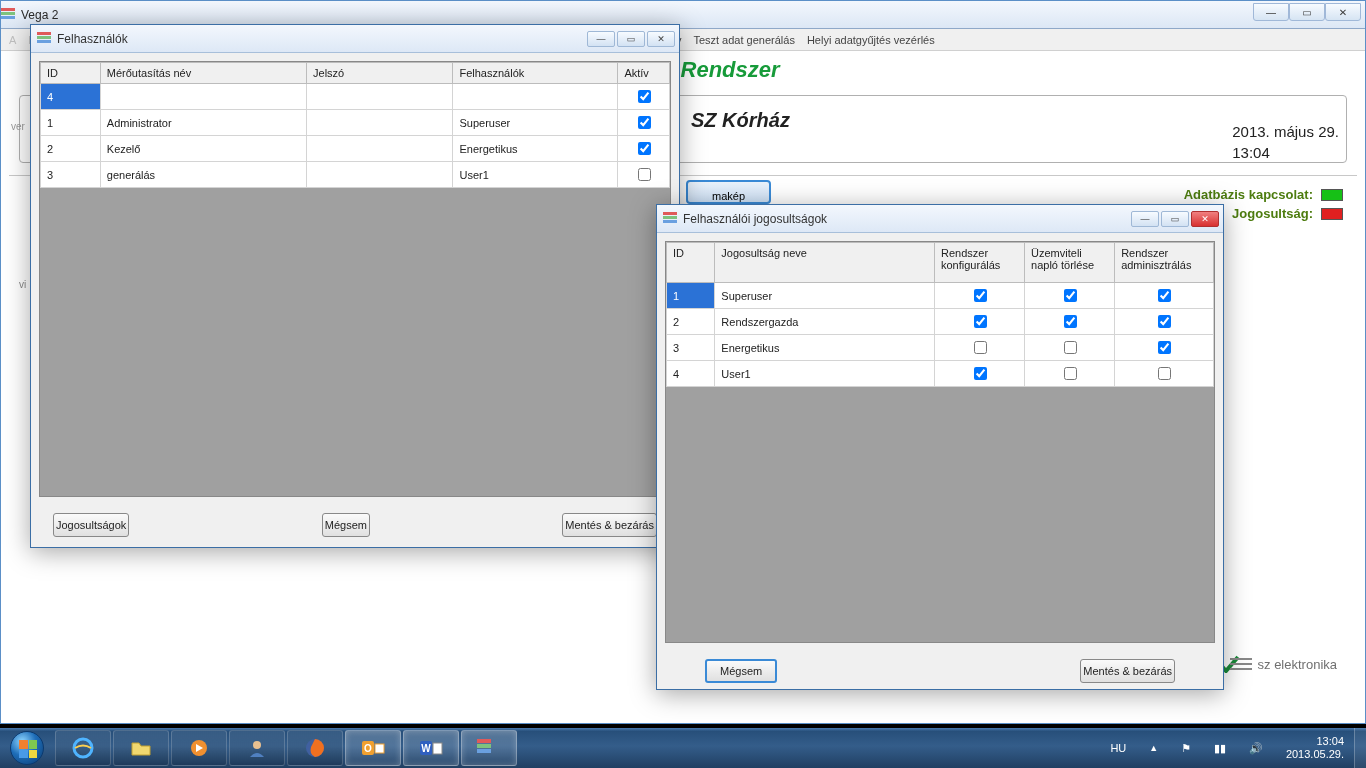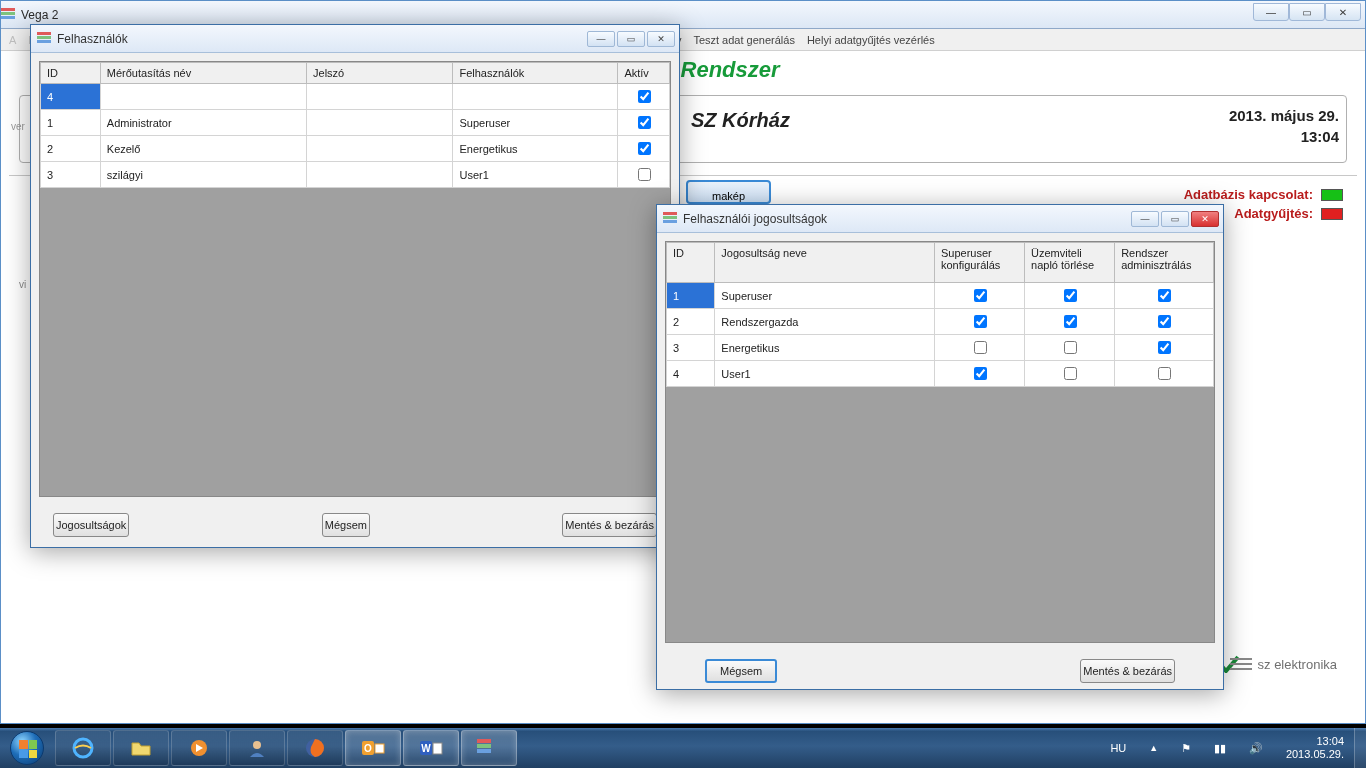--- a/index.html
+++ b/index.html
@@ -18,26 +18,26 @@
 .main-winctrl .wc{width:36px;height:18px;margin-top:-5px;border:1px solid #a0b8d8;background:linear-gradient(#f7fbff,#d6e4f3);border-radius:0 0 3px 3px;display:flex;align-items:center;justify-content:center;font-family:Arial;font-size:10px;color:#3a3a3a}
 .main-winctrl .wc:last-child{margin-right:4px}
 
 .app-menubar{height:22px;background:#f0f0f0;display:flex;align-items:center;gap:12px;padding:0 8px;color:#444;border-bottom:1px solid #d0d0d0}
 .app-menubar span{cursor:default}
 .app-menubar .blur{color:#c0c0c0;filter:blur(0.6px)}
 
 .app-body{position:relative;background:#fff;height:calc(100% - 50px)}
 .page-title{position:absolute;left:50%;transform:translateX(-50%);top:6px;font-size:22px;color:#179b3a;font-style:italic;font-weight:bold}
 .hospital{position:absolute;left:690px;top:58px;font-size:20px;font-style:italic;font-weight:bold;color:#222}
-.date-block{position:absolute;right:26px;top:56px;text-align:right;font-size:15px;font-weight:bold;color:#222}
+.date-block{position:absolute;right:26px;top:72px;text-align:left;font-size:15px;font-weight:normal;color:#222}
 .date-block .time{font-size:15px;margin-top:4px}
 .header-panel{position:absolute;left:18px;top:44px;right:18px;height:68px;border:1px solid #b0b0b0;border-radius:4px}
 .sep-line{position:absolute;left:8px;right:8px;top:124px;height:1px;background:#c8c8c8}
 .sema-btn{position:absolute;left:685px;top:129px;height:24px;border:2px solid #3a8ad6;border-radius:4px;background:linear-gradient(#eaf2fb,#cfe2f7);padding:0 24px;display:flex;align-items:flex-end}
-.status-row{position:absolute;right:22px;top:136px;display:flex;flex-direction:column;gap:4px;font-size:13px;font-weight:bold;color:#b91c1c}
+.status-row{position:absolute;right:22px;top:136px;display:flex;flex-direction:column;gap:4px;font-size:13px;font-weight:bold;color:#4d7c0f}
 .status-row .line{display:flex;align-items:center;justify-content:flex-end;gap:8px}
 .led{width:22px;height:12px;border:1px solid #555}
 .led.green{background:#16c016}
 .led.red{background:#e02020}
 
 .ver-tag{position:absolute;left:10px;top:70px;color:#999;font-size:10px}
 .vi-tag{position:absolute;left:18px;top:228px;color:#888;font-size:10px}
 
 .footer-logo{position:absolute;right:28px;bottom:50px;font-size:13px;color:#707070;display:flex;align-items:center;gap:6px}
 
@@ -133,21 +133,21 @@
     <div class="sep-line"></div>
     <div class="sema-btn">
         <span>makép</span>
       </div>
     <div class="status-row">
       <div class="line">
           <span>Adatbázis kapcsolat:</span>
           <span class="led green"></span>
         </div>
       <div class="line">
-          <span>Adatgyűjtés:</span>
+          <span>Jogosultság:</span>
           <span class="led red"></span>
         </div>
     </div>
     <div class="ver-tag">ver</div>
     <div class="vi-tag">vi</div>
     <div class="footer-logo">
       <svg width="40" height="18">
           <polyline points="2,2 14,16 26,2" fill="none" stroke="#1a8a3a" stroke-width="4"></polyline>
           <line x1="18" y1="4" x2="40" y2="4" stroke="#888" stroke-width="2"></line>
           <line x1="18" y1="9" x2="40" y2="9" stroke="#888" stroke-width="2"></line>
@@ -207,21 +207,21 @@
           </tr>
           <tr>
             <td>2</td>
             <td>Kezelő</td>
             <td></td>
             <td>Energetikus</td>
             <td class="chk"><input type="checkbox" checked="" style=""></td>
           </tr>
           <tr>
             <td>3</td>
-            <td>szilágyi</td>
+            <td>generálás</td>
             <td></td>
             <td>User1</td>
             <td class="chk"><input type="checkbox" style=""></td>
           </tr>
         </tbody>
     </table>
     <div class="grid-body-space" style="height:340px"></div>
   </div>
   <div class="btn-row">
     <span class="btn">
@@ -256,21 +256,21 @@
           <col style="width:44px">
           <col style="width:200px">
           <col style="width:82px">
           <col style="width:82px">
           <col style="width:90px">
         </colgroup>
       <thead>
           <tr>
         <th>ID</th>
         <th>Jogosultság neve</th>
-        <th>Superuser konfigurálás</th>
+        <th>Rendszer konfigurálás</th>
         <th>Üzemviteli napló törlése</th>
         <th>Rendszer adminisztrálás</th>
       </tr>
         </thead>
       <tbody id="roles-tbody">
           <tr>
             <td class="sel">1</td>
             <td>Superuser</td>
             <td class="chk"><input type="checkbox" checked="" style=""></td>
             <td class="chk"><input type="checkbox" checked="" style=""></td>

